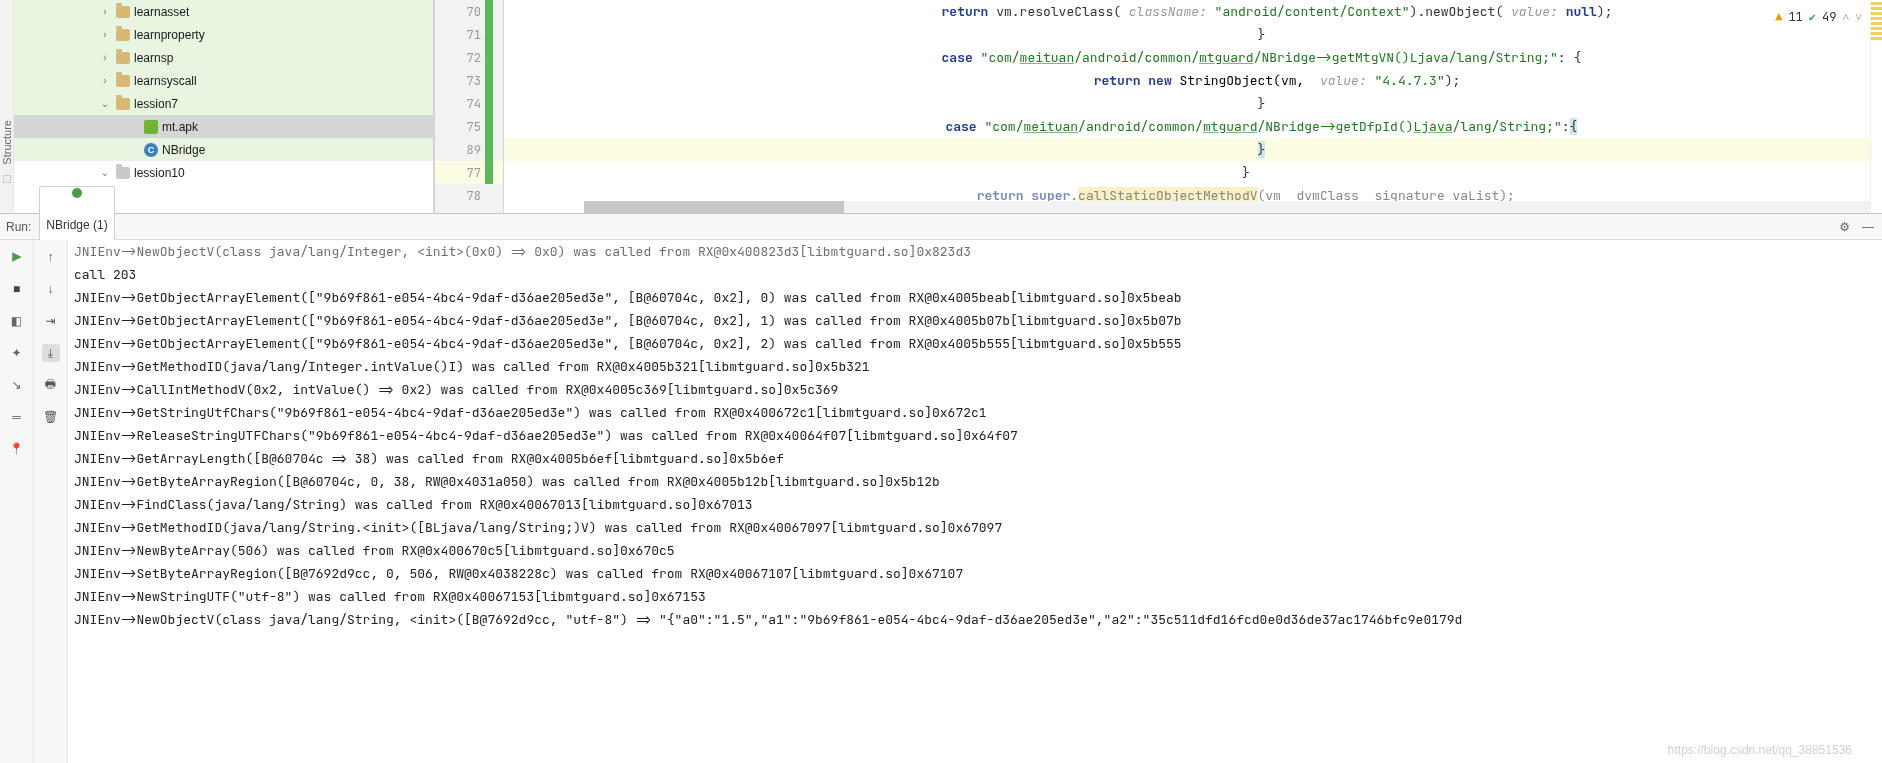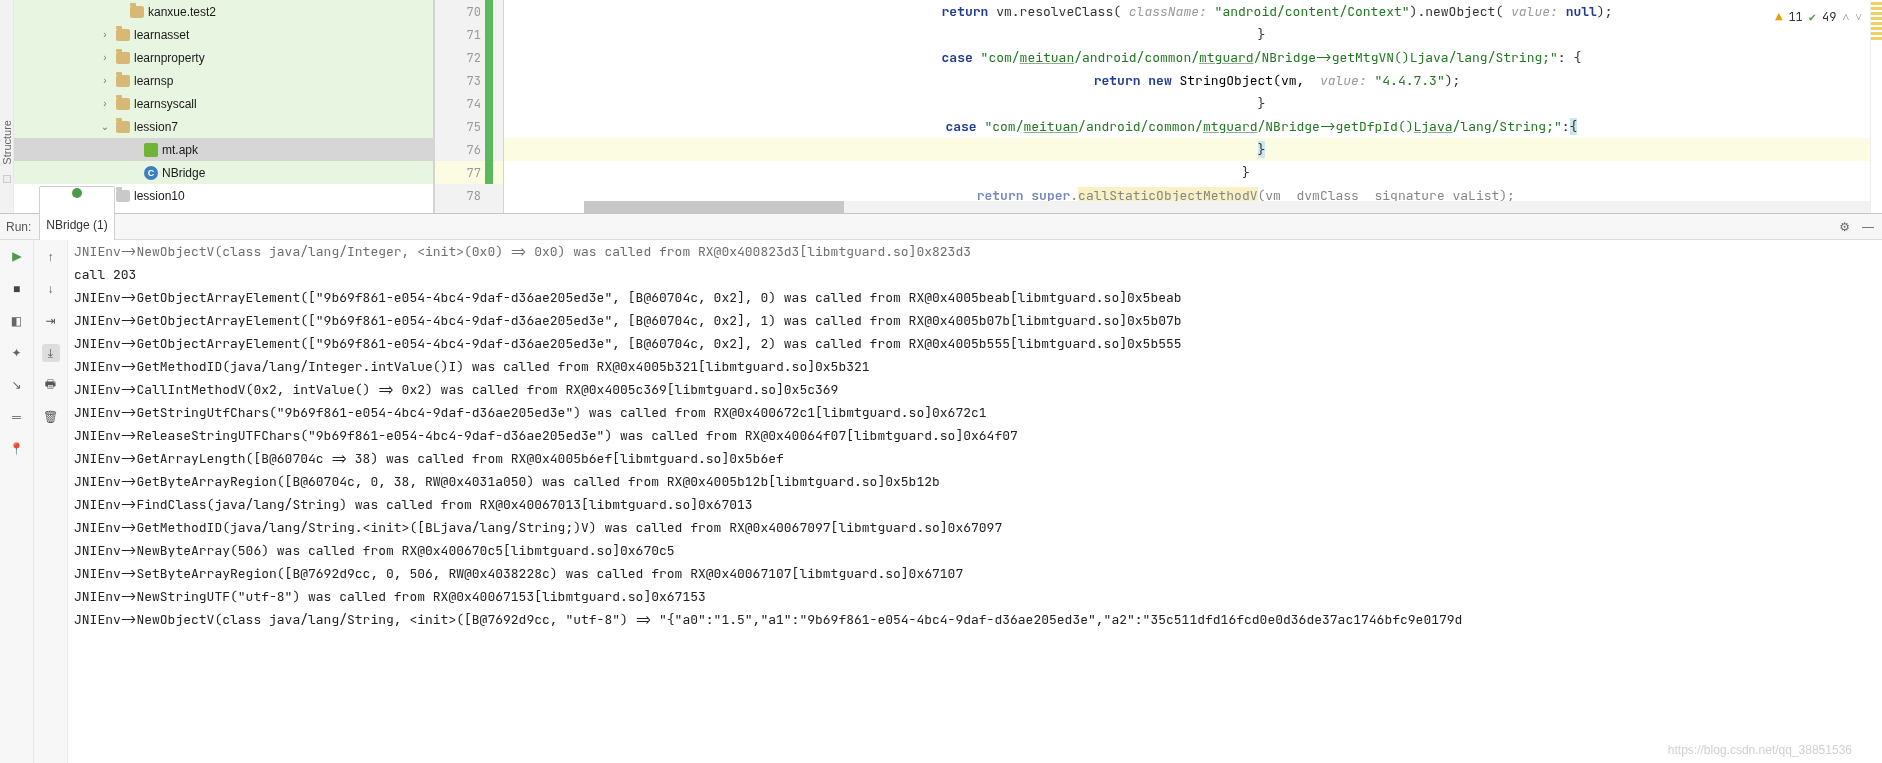--- a/index.html
+++ b/index.html
@@ -165,25 +165,20 @@
 <body>
 
 <div class="top">
 
   <div class="leftbar">
     <span class="vtxt">Structure</span>
     <span class="sq"></span>
   </div>
 
   <div class="tree-col" id="tree">
-      <div class="tree-row selgreen" style="padding-left: 98px;">
-        <span class="expander"></span>
-        <span class="folder-icon"></span>
-        <span class="tree-label">kanxue.test2</span>
-      </div>
       <div class="tree-row selgreen" style="padding-left: 84px;">
         <span class="expander">›</span>
         <span class="folder-icon"></span>
         <span class="tree-label">learnasset</span>
       </div>
       <div class="tree-row selgreen" style="padding-left: 84px;">
         <span class="expander">›</span>
         <span class="folder-icon"></span>
         <span class="tree-label">learnproperty</span>
       </div>
@@ -238,21 +233,21 @@
       </div>
       <div class="gutter-row">
         <span>74</span>
         <span class="mark g"></span>
       </div>
       <div class="gutter-row">
         <span>75</span>
         <span class="mark g"></span>
       </div>
       <div class="gutter-row">
-        <span>76</span>
+        <span>89</span>
         <span class="mark g"></span>
       </div>
       <div class="gutter-row hl">
         <span>77</span>
         <span class="mark g"></span>
       </div>
       <div class="gutter-row">
         <span>78</span>
         <span class="mark"></span>
       </div>

